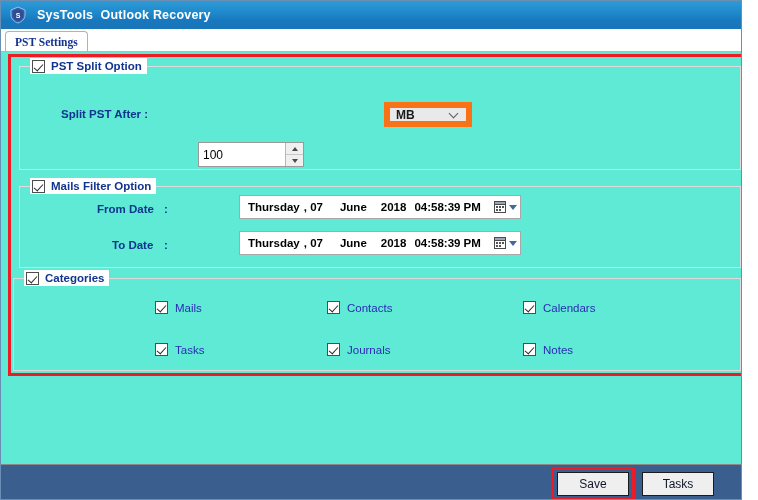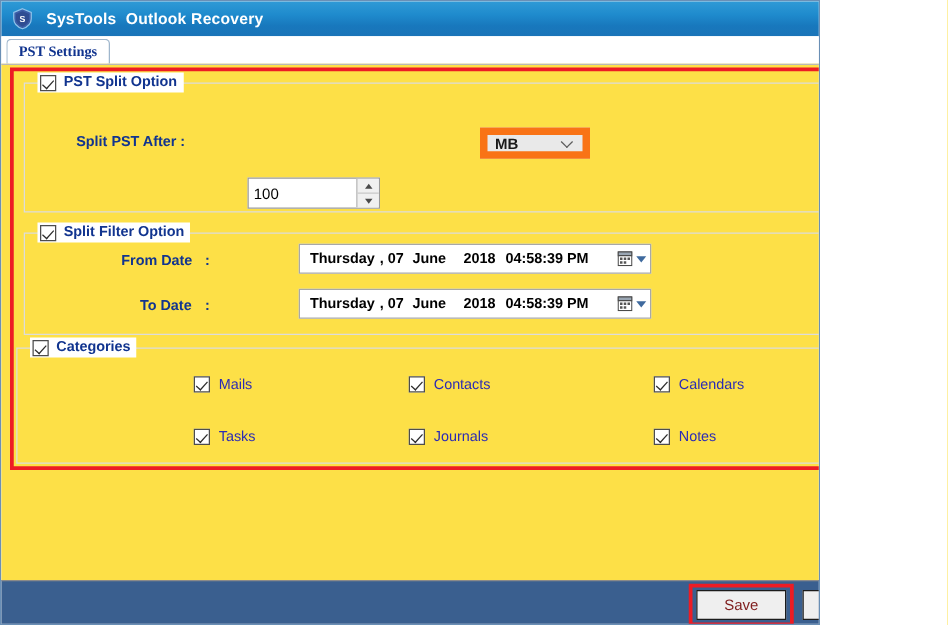--- a/index.html
+++ b/index.html
@@ -8,21 +8,21 @@
   }
   body {
     width: 758px;
     height: 500px;
     font-family: "Liberation Sans", sans-serif;
     background: #ffffff;
     overflow: hidden;
   }
   .app {
     position: relative;
-    width: 656px;
+    width: 742px;
     height: 500px;
     box-sizing: border-box;
     border: 1px solid #6a8fb5;
     background: #ffffff;
     overflow: hidden;
   }
 
   
   .titlebar {
     position: absolute;
@@ -79,21 +79,21 @@
     font-family: Liberation Serif, serif;
   }
 
   
   .content {
     position: absolute;
     left: 0;
     top: 50px;
     width: 758px;
     height: 413px;
-    background: #fde047;
+    background: #5eead4;
     box-sizing: border-box;
     border-top: 1px solid #b9b9b9;
   }
 
   
   .red-highlight {
     position: absolute;
     left: 7px;
     top: 53px;
     width: 743px;
@@ -252,21 +252,21 @@
     display: flex;
     align-items: center;
     padding-left: 8px;
     font-size: 11.5px;
     font-weight: bold;
     color: #000000;
     white-space: nowrap;
   }
   .dtp .seg { margin-right: 1px; }
   .dtp .seg-day { margin-right: 4px; }
-  .dtp .seg-comma-dd { margin-right: 7px; text-align: center; }
+  .dtp .seg-comma-dd { margin-right: 17px; text-align: center; }
   .dtp .seg-month { margin-right: 14px; }
   .dtp .seg-year { margin-right: 8px; }
   .dtp .dtp-btn {
     width: 30px;
     flex: 0 0 auto;
     display: flex;
     align-items: center;
     justify-content: center;
     gap: 3px;
   }
@@ -309,21 +309,21 @@
   .btn {
     position: absolute;
     box-sizing: border-box;
     height: 24px;
     background: #efefef;
     border: 1px solid #1b1b1b;
     display: flex;
     align-items: center;
     justify-content: center;
     font-size: 12px;
-    color: #7f1d1d;
+    color: #0f172a;
   }
   .btn-save { left: 556px; top: 7px; width: 72px; }
   .btn-cancel { left: 641px; top: 7px; width: 72px; }
   .save-highlight {
     position: absolute;
     left: 550px;
     top: 2px;
     width: 84px;
     height: 34px;
     border: 3px solid #ed1c24;
@@ -373,21 +373,21 @@
     </div>
 
     <div class="combo" style="left:383px; top:50px; width:88px; height:25px;">
       <span class="combo-text">MB</span>
       <span class="chev"></span>
     </div>
 
     <div class="groupbox" style="left:18px; top:134px; width:722px; height:82px;">
       <div class="gb-legend">
         <span class="cb checked"></span>
-        <span class="gb-label">Split Filter Option</span>
+        <span class="gb-label">Mails Filter Option</span>
       </div>
     </div>
 
     <div class="flabel" style="left:96px; top:151px;">From Date</div>
     <div class="flabel" style="left:163px; top:151px;">:</div>
 
     <div class="dtp" style="left:238px; top:143px; width:282px; height:24px;">
       <div class="dtp-fields">
         <span class="seg seg-day">Thursday</span>
         <span class="seg seg-comma-dd">, 07</span>

